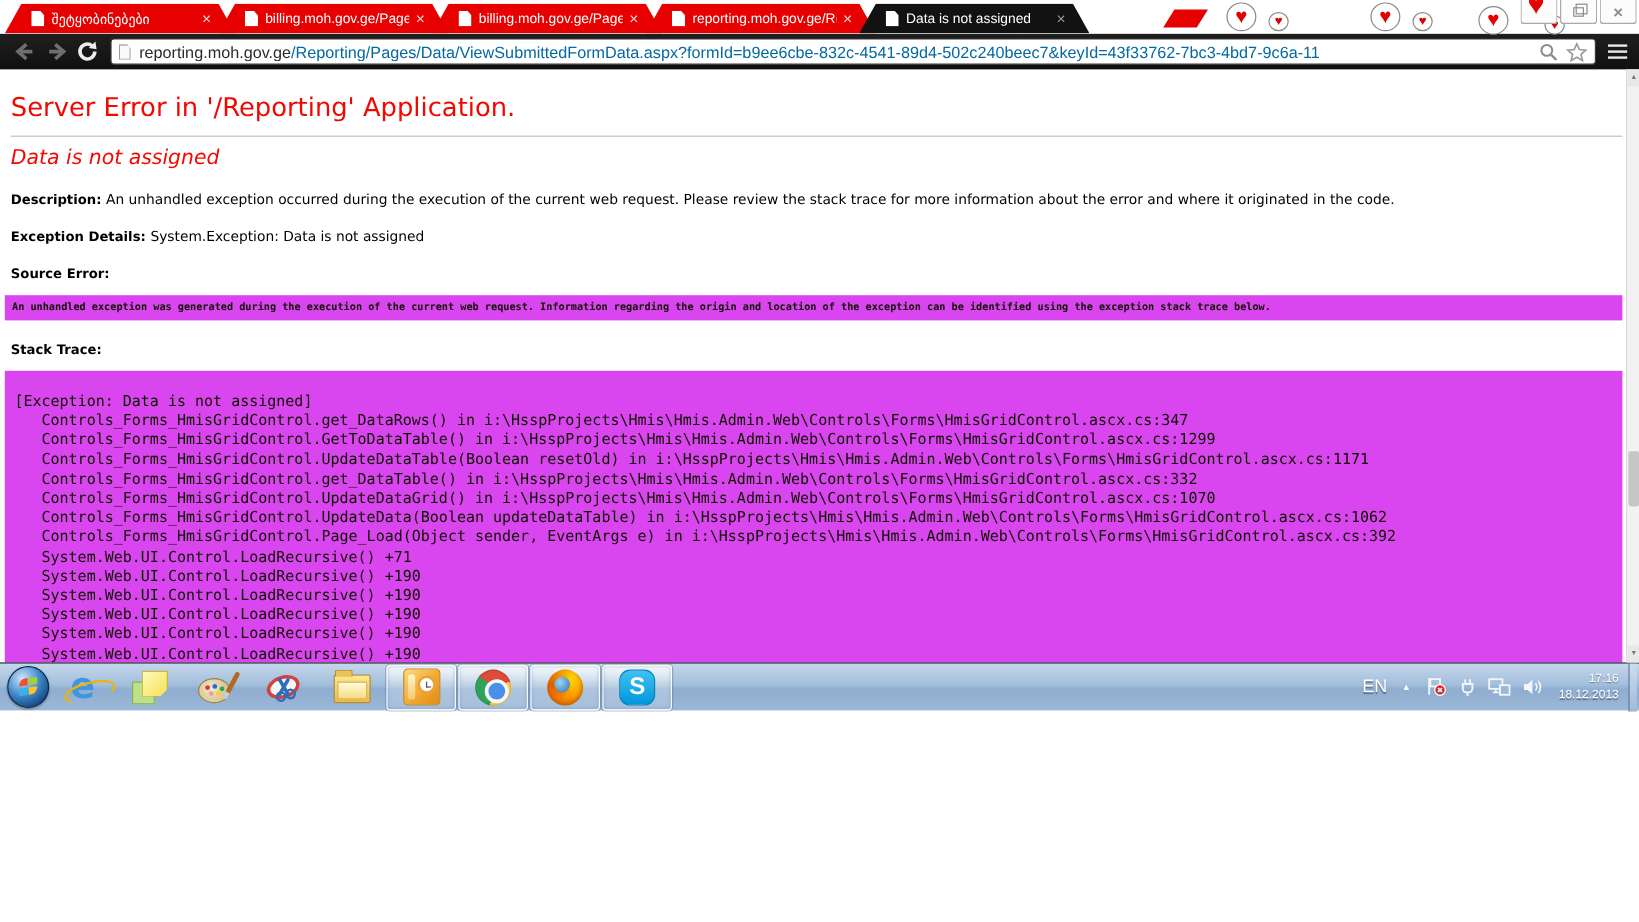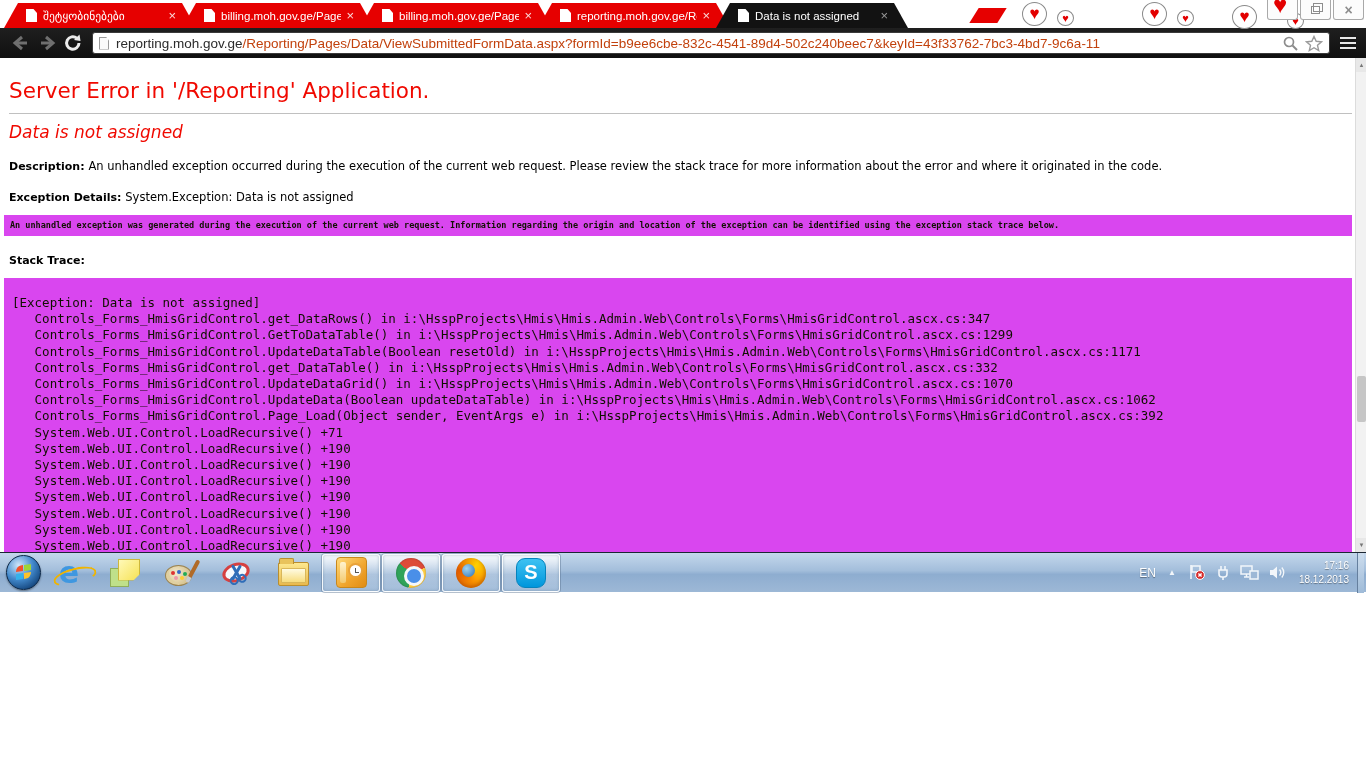--- a/index.html
+++ b/index.html
@@ -40,21 +40,21 @@
   .toolbar { height:30px; background:linear-gradient(#1f1f1f,#101010); display:flex;
              align-items:center; padding:0 4px 0 8px; }
   .navbtn { width:26px; height:24px; display:flex; align-items:center; justify-content:center; flex:none; }
   .addressbar { flex:1; height:22px; background:#fff; border-radius:3px; margin:0 6px 0 6px;
                 display:flex; align-items:center; padding:0 6px; overflow:hidden;
                 border:1px solid #3a3a3a; }
   .doc-ic { width:10px; height:13px; border:1px solid #9a9a9a; flex:none; margin-right:7px;
             clip-path:polygon(0 0, 68% 0, 100% 30%, 100% 100%, 0 100%); background:#fafafa; }
   .url { font-size:13.5px; white-space:nowrap; overflow:hidden; flex:1; }
   .url .domain { color:#2b2b2b; }
-  .url .path { color:#c2410c; }
+  .url .path { color:#0369a1; }
   .bar-icons { display:flex; align-items:center; flex:none; margin-left:4px; }
   .menu-ic { width:16px; margin:0 6px 0 4px; flex:none; }
   .menu-ic i { display:block; height:2.5px; background:#e8e8e8; margin:2.5px 0; }
 
   
   .page { position:absolute; top:58px; left:0; right:0; bottom:40px; background:#fff;
           padding:20px 14px 0 9px; font-family:"DejaVu Sans", sans-serif; overflow:hidden; }
   .page h1 { color:#f00900; font-size:21.5px; font-weight:normal;
              font-family:"DejaVu Sans", sans-serif; letter-spacing:0; }
   .page hr { border:none; border-top:1px solid #c0c0c0; margin:10px 0 8px 0; }
@@ -153,21 +153,21 @@
   .firefox { position:relative; width:30px; height:30px; border-radius:50%;
              background:conic-gradient(from 140deg, #ff9e00, #e45e00 40%, #ffcf00 70%, #ff9e00);
              box-shadow:inset -1px -2px 4px rgba(140,40,0,.5); }
   .firefox::after { content:""; position:absolute; left:6px; top:6px; width:13px; height:13px;
              border-radius:50%; background:radial-gradient(circle at 35% 35%, #9fd4f2, #2b6fb3); }
   .skype { width:30px; height:30px; border-radius:9px; background:linear-gradient(#3ec2f2,#0096dc);
            color:#fff; font-weight:bold; font-size:20px; display:flex; align-items:center;
            justify-content:center; border:1px solid #0683bd; }
 
   .tray { margin-left:auto; display:flex; align-items:center; height:40px; padding-right:2px; }
-  .tray-lang { color:#fff; font-size:12px; margin-right:12px; text-shadow:0 1px 1px rgba(0,0,0,.4); }
+  .tray-lang { color:#fff; font-size:15px; margin-right:12px; text-shadow:0 1px 1px rgba(0,0,0,.4); }
   .tray-expand { color:#f2f6fa; font-size:8px; margin-right:12px; }
   .tray-ic { margin-right:9px; display:flex; align-items:center; }
   .tray-clock { color:#fff; font-size:10px; line-height:13.5px; text-align:right;
                 text-shadow:0 1px 1px rgba(0,0,0,.4); margin:0 8px 0 4px; }
   .show-desktop { width:7px; height:40px; border-left:1px solid #657f9e;
                   background:linear-gradient(#cdddee,#9fbbd8); }
 </style>
 </head>
 <body>
 
@@ -261,20 +261,21 @@
         <i></i>
       </span>
   </div>
 
   <div class="page">
     <h1>Server Error in '/Reporting' Application.</h1>
     <hr>
     <h2>Data is not assigned</h2>
     <p><b>Description: </b><span>An unhandled exception occurred during the execution of the current web request. Please review the stack trace for more information about the error and where it originated in the code.</span></p>
     <p><b>Exception Details: </b><span>System.Exception: Data is not assigned</span></p>
+    <p><b>Source Error:</b></p>
     <div class="codebox small">
       <pre>An unhandled exception was generated during the execution of the current web request. Information regarding the origin and location of the exception can be identified using the exception stack trace below.</pre>
     </div>
     <p><b>Stack Trace:</b></p>
     <div class="codebox big">
       <pre>[Exception: Data is not assigned]
    Controls_Forms_HmisGridControl.get_DataRows() in i:\HsspProjects\Hmis\Hmis.Admin.Web\Controls\Forms\HmisGridControl.ascx.cs:347
    Controls_Forms_HmisGridControl.GetToDataTable() in i:\HsspProjects\Hmis\Hmis.Admin.Web\Controls\Forms\HmisGridControl.ascx.cs:1299
    Controls_Forms_HmisGridControl.UpdateDataTable(Boolean resetOld) in i:\HsspProjects\Hmis\Hmis.Admin.Web\Controls\Forms\HmisGridControl.ascx.cs:1171
    Controls_Forms_HmisGridControl.get_DataTable() in i:\HsspProjects\Hmis\Hmis.Admin.Web\Controls\Forms\HmisGridControl.ascx.cs:332

